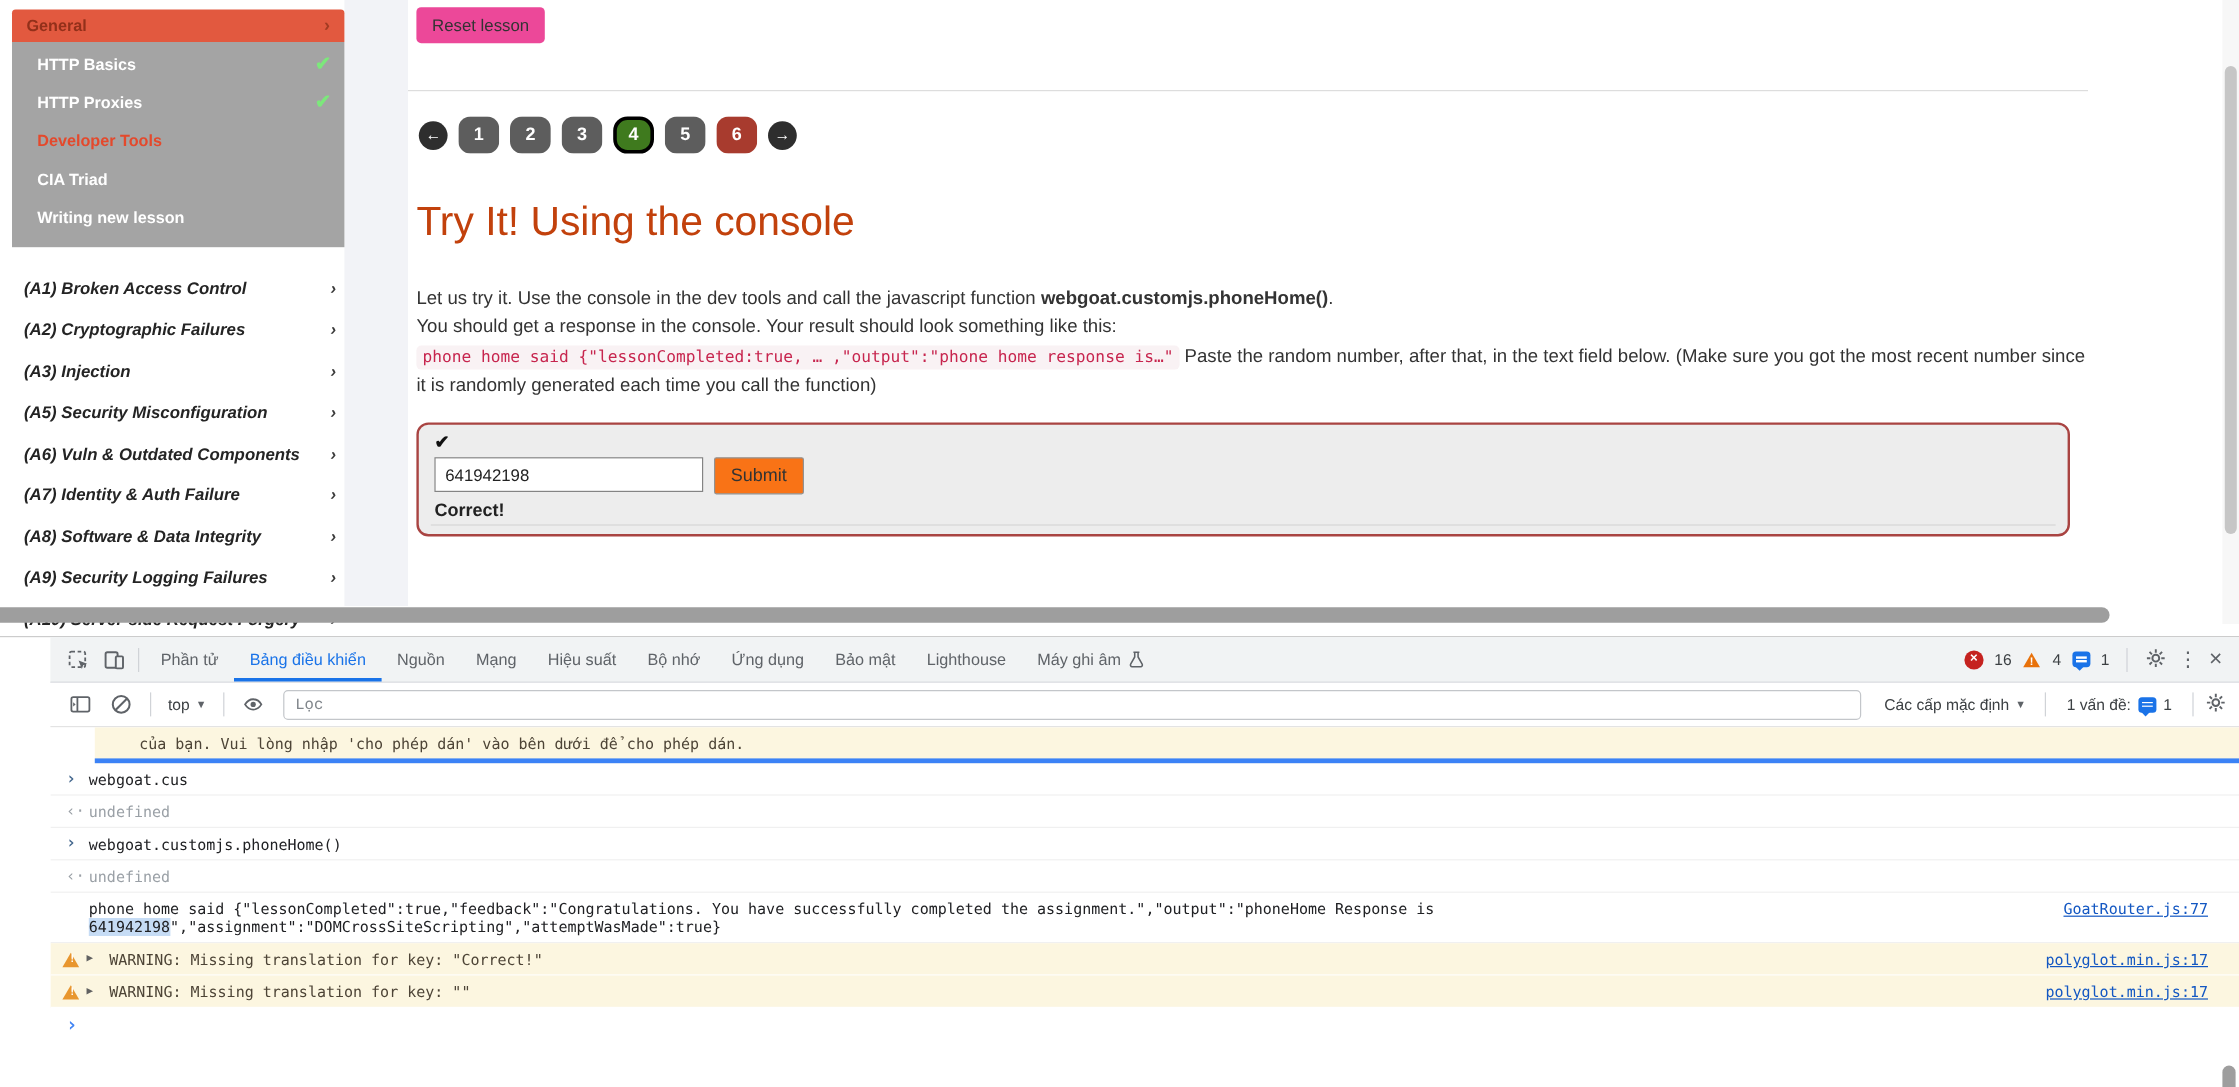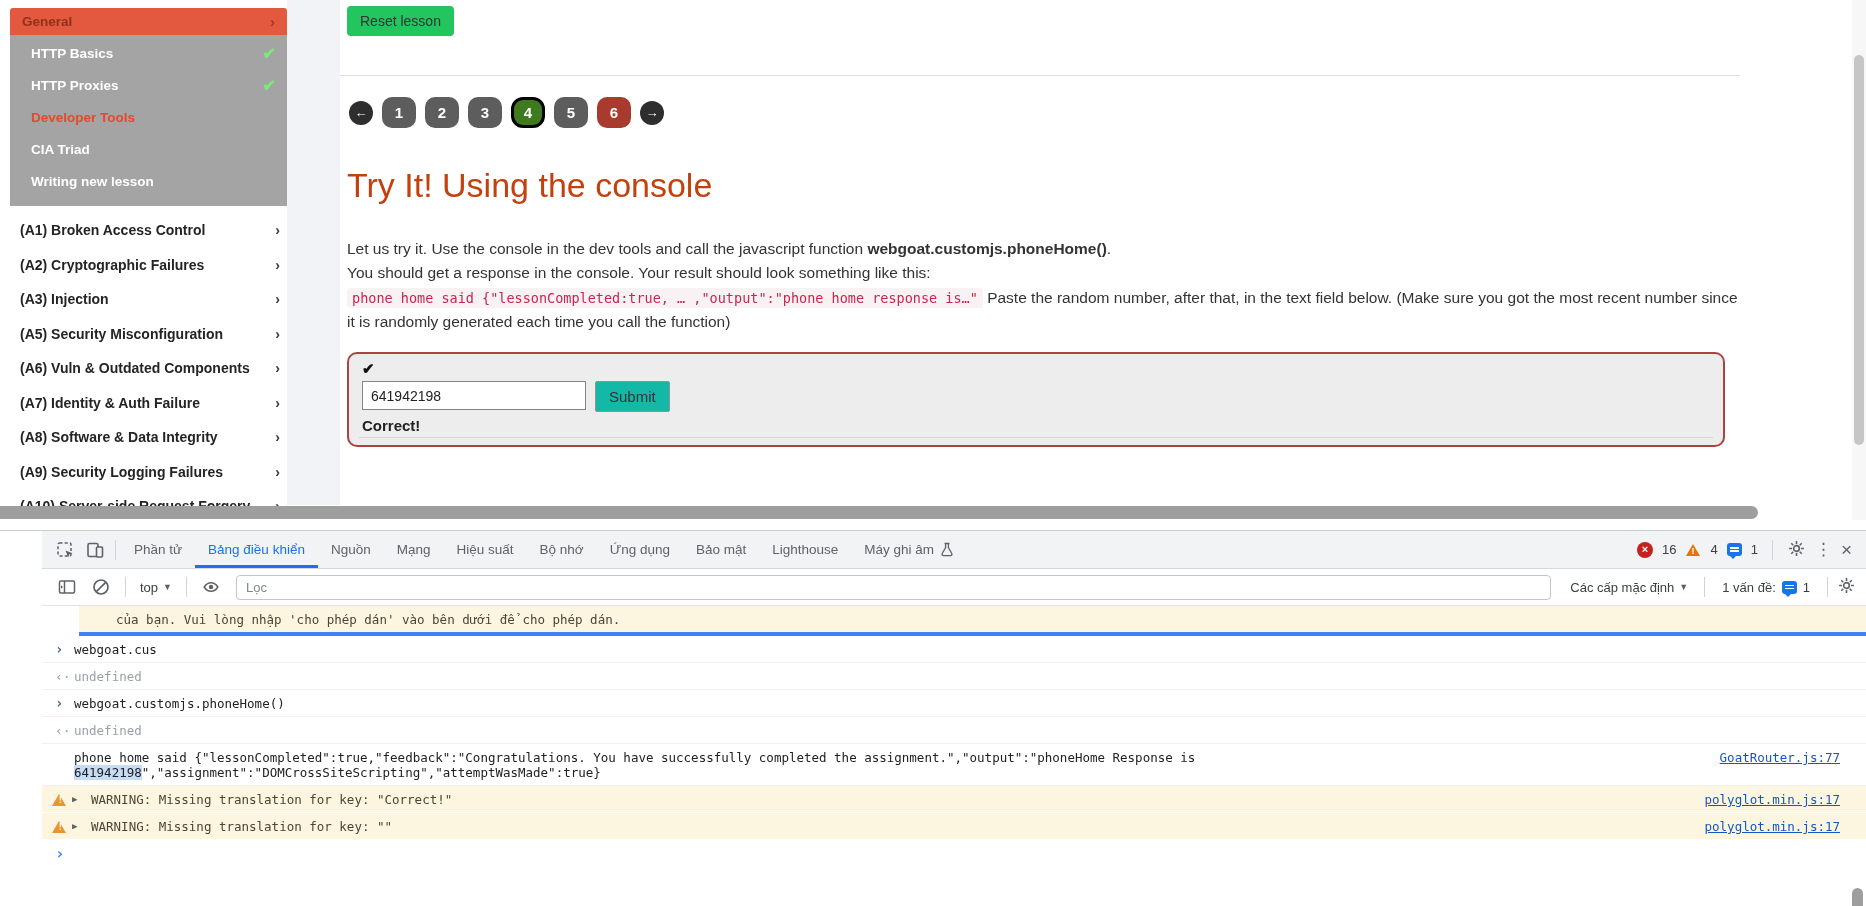--- a/index.html
+++ b/index.html
@@ -11,28 +11,28 @@
   .side-general { height:27px; background:#e2593f; color:#93301a; font-weight:bold; font-size:13.5px;
                   display:flex; align-items:center; justify-content:space-between; padding:0 12px;
                   border-radius:3px 3px 0 0; cursor:pointer; }
   .side-general .chev { color:#a33b22; font-size:15px; }
   .side-gray { background:#a4a4a4; padding:3px 0 8px 0; }
   .side-sub { height:32px; line-height:32px; padding-left:21px; color:#fff; font-weight:bold;
               font-size:13.5px; position:relative; cursor:pointer; }
   .side-sub.active { color:#e4492c; }
   .side-sub .check { position:absolute; right:11px; top:0; color:#7ce87b; font-size:16px; }
   .side-cats { margin-top:7px; }
-  .side-cat { height:34.5px; display:flex; align-items:center; justify-content:space-between;
-              padding:0 7px 0 10px; font-weight:bold; font-size:14px; color:#242424; cursor:pointer; }
+  .side-cat { height:34.5px; display:flex; align-items:flex-end; justify-content:space-between;
+              padding:0 7px 0 10px; font-weight:bold; font-size:14px; color:#242424; cursor:pointer;font-style:italic; }
   .side-cat .chev { color:#3a3a3a; font-size:14px; font-weight:bold; }
 
   .gutter { position:absolute; left:287px; top:0; width:53px; height:505px; background:#f2f3f7; }
 
   
-  .reset-btn { position:absolute; left:347px; top:6px; background:#22c55e; color:#333;
+  .reset-btn { position:absolute; left:347px; top:6px; background:#ec4899; color:#333;
                font-size:14px; padding:7px 13px; border:none; border-radius:4px; cursor:pointer; }
   .header-rule { position:absolute; left:340px; top:75px; width:1400px; border-bottom:1px solid #ddd; }
 
   .pager { position:absolute; left:349px; top:97px; display:flex; align-items:center; gap:9px; }
   .pager-arrow { width:24px; height:24px; border-radius:50%; background:#2e2e2e; color:#fff;
                  font-size:13px; font-weight:bold; display:flex; align-items:center; justify-content:center; cursor:pointer; }
   .page-btn { width:34px; height:31px; border-radius:10px; background:#5d5d5d; color:#fff;
               font-weight:bold; font-size:15px; display:flex; align-items:center; justify-content:center;
               border:3px solid transparent; cursor:pointer; }
   .page-btn.current { background:#3f7a1e; border-color:#000; border-radius:12px; }
@@ -44,21 +44,21 @@
   .lesson-text .fn { font-weight:bold; }
   .inline-code { font-family:"DejaVu Sans Mono", monospace; font-size:13.5px; background:#f9f2f4;
                  color:#c7254e; padding:2px 5px; border-radius:4px; }
 
   .form-box { position:absolute; left:347px; top:352px; width:1378px; height:95px; background:#ededed;
               border:2px solid #a94442; border-radius:10px; padding:6px 13px; }
   .form-check { font-size:15px; font-weight:bold; color:#111; line-height:18px; }
   .answer-row { display:flex; gap:9px; margin-top:3px; }
   .answer-input { width:224px; height:29px; border:1px solid #848484; padding:0 8px; font-size:14px; color:#222;
                   font-family:"Liberation Sans", sans-serif; background:#fff; }
-  .submit-btn { height:31px; padding:0 13px; background:#14b8a6; border:1px solid #929292; border-radius:2px;
+  .submit-btn { height:31px; padding:0 13px; background:#f97316; border:1px solid #929292; border-radius:2px;
                 font-size:15px; color:#333; cursor:pointer; font-family:"Liberation Sans", sans-serif; }
   .feedback { font-weight:bold; font-size:15px; color:#222; margin-top:5px; }
   .form-divider { position:absolute; left:10px; right:10px; bottom:7px; border-top:1px solid #d6d6d6; }
 
   .page-scroll { position:absolute; right:0; top:0; width:14px; height:520px; background:#f7f7f7; }
   .page-scroll .thumb { position:absolute; right:2px; top:55px; width:10px; height:390px; background:#c6c6c6; border-radius:5px; }
 
   .splitter { position:absolute; left:0; top:506px; width:1758px; height:13px; background:#9e9e9e;
               border-radius:0 7px 7px 0; cursor:row-resize; }
 
@@ -82,21 +82,21 @@
   .bubble::before { content:""; position:absolute; left:3px; top:4px; width:9px; height:1.5px; background:#fff; box-shadow:0 3px 0 #fff; }
   .bubble::after { content:""; position:absolute; left:2px; bottom:-3px; border-left:4px solid transparent;
                    border-right:4px solid transparent; border-top:4px solid #1a73e8; }
   .dt-glyph { color:#5f6368; font-size:17px; cursor:pointer; line-height:1; }
   .dt-close { font-size:19px; }
 
   .dt-toolbar { height:37px; background:#fff; border-bottom:1px solid #e3e3e3; display:flex; align-items:center; padding:0 10px; gap:4px; }
   .ctx-select { font-size:13px; color:#3c4043; display:flex; align-items:center; gap:5px; padding:0 5px; cursor:pointer; }
   .caret { font-size:9px; color:#5f6368; }
   .filter-input { flex:1; height:25px; margin:0 8px 0 6px; border:1px solid #c3c6ca; border-radius:4px;
-                  padding:0 9px; font-size:13px; color:#333; font-family:Liberation Sans, sans-serif; }
+                  padding:0 9px; font-size:13px; color:#333; font-family:Liberation Mono, monospace; }
   .filter-input::placeholder { color:#80868b; }
   .levels { font-size:13px; color:#3c4043; display:flex; align-items:center; gap:5px; padding:0 7px; cursor:pointer; white-space:nowrap; }
   .issues { font-size:13px; color:#3c4043; display:flex; align-items:center; gap:6px; padding:0 8px; cursor:pointer; white-space:nowrap; }
 
   .console { position:relative; height:300px; font-family:"DejaVu Sans Mono", monospace; font-size:12.5px; color:#202124; overflow:hidden; }
   .c-row { position:relative; padding:6px 140px 5px 32px; border-bottom:1px solid #f0f0f0; min-height:27px; }
   .c-row.warn { background:#fcf6e0; border-bottom:1px solid #fff; color:#4d4436; }
   .c-row.warn.first { padding-left:37px; border-bottom:4px solid #3b82f6;margin-left:37px; }
   .c-marker { position:absolute; left:13px; top:5px; font-size:14px; font-weight:bold; color:#46698f; }
   .c-marker.ret { color:#9aa0a6; font-weight:normal; top:6px; font-size:13px; }

